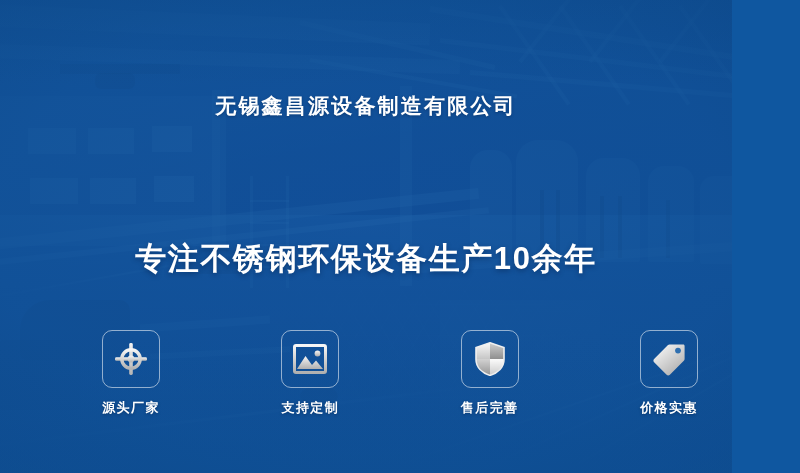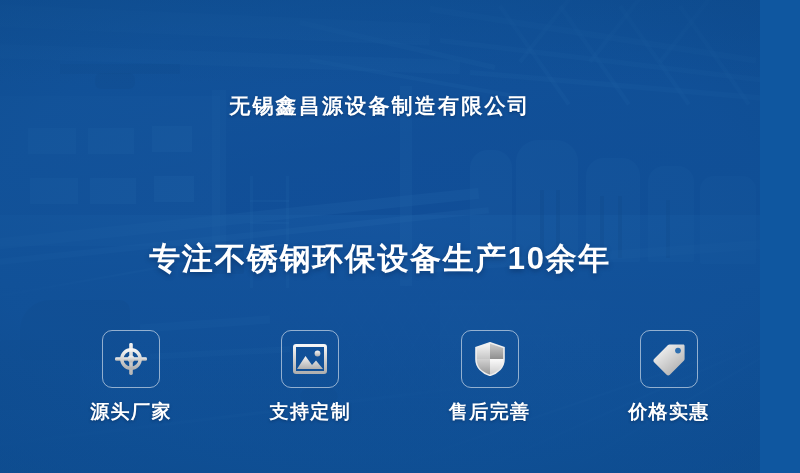--- a/index.html
+++ b/index.html
@@ -4,21 +4,20 @@
 <style>
   html,body{margin:0;padding:0;}
   body{
     width:800px;height:473px;overflow:hidden;
     font-family:"Liberation Sans","DejaVu Sans",sans-serif;
     background:#0f57a0;
   }
   #banner{
     position:relative;width:732px;height:473px;overflow:hidden;
     background:#13589f;
-    padding-left:28px;
   }
 
   
   .photo{position:absolute;inset:0;overflow:hidden;}
   .photo .sky{
     position:absolute;left:0;top:0;width:800px;height:230px;
     background:linear-gradient(170deg,#5d9ad1 0%,#3f82c2 28%,#2f74b9 55%,#2a6cb2 100%);
   }
   .photo .floor{
     position:absolute;left:0;top:215px;width:800px;height:258px;
@@ -94,21 +93,21 @@
   }
   .feature{width:122px;display:flex;flex-direction:column;align-items:center;}
   .iconbox{
     width:58px;height:58px;border-radius:10px;
     border:1px solid rgba(255,255,255,.55);
     display:flex;align-items:center;justify-content:center;
     box-sizing:border-box;
   }
   .iconbox svg{display:block;}
   .flabel{
-    margin-top:11px;color:#ffffff;font-size:19px;font-weight:700;
+    margin-top:11px;color:#ffffff;font-size:13px;font-weight:700;
     letter-spacing:1.4px;white-space:nowrap;
     text-shadow:0 1px 3px rgba(0,26,62,.45);
     font-family:Liberation Mono, monospace;
   }
 </style>
 </head>
 <body>
 
 <div id="banner">
 

